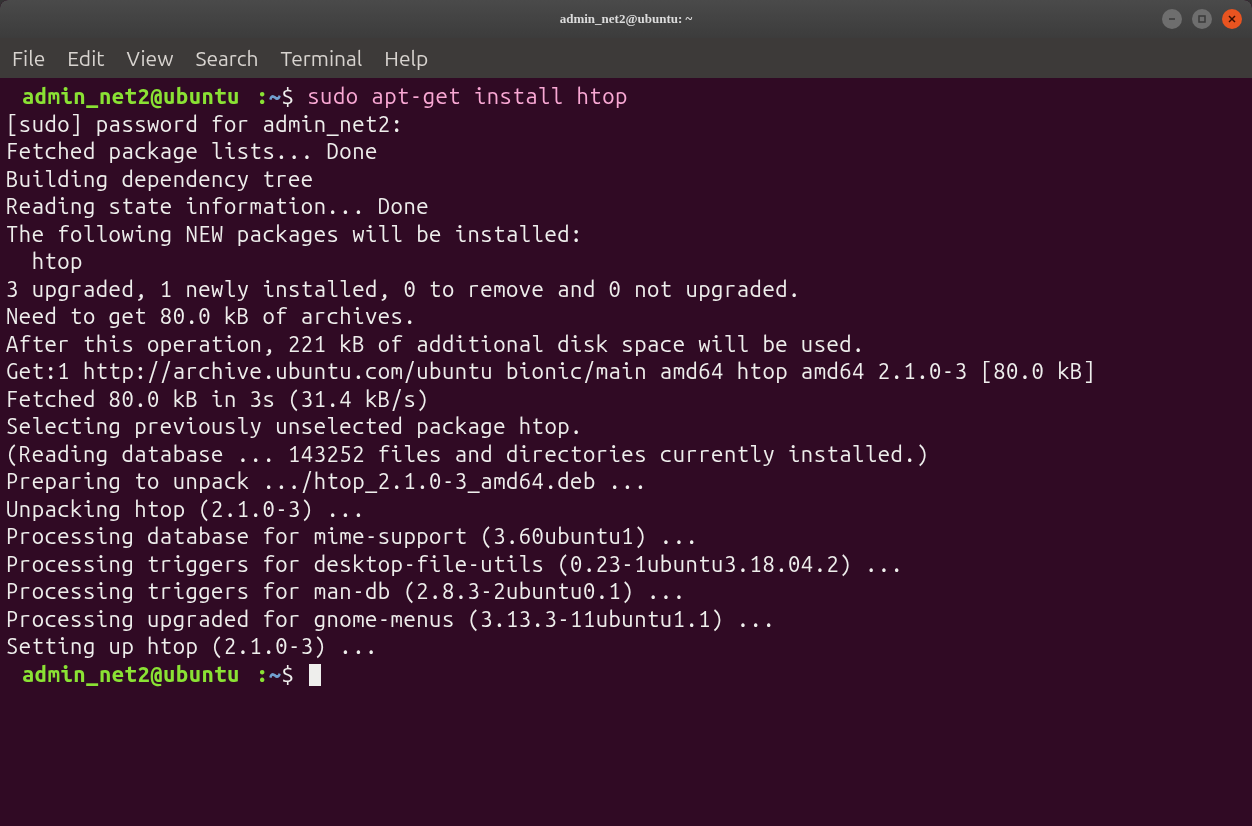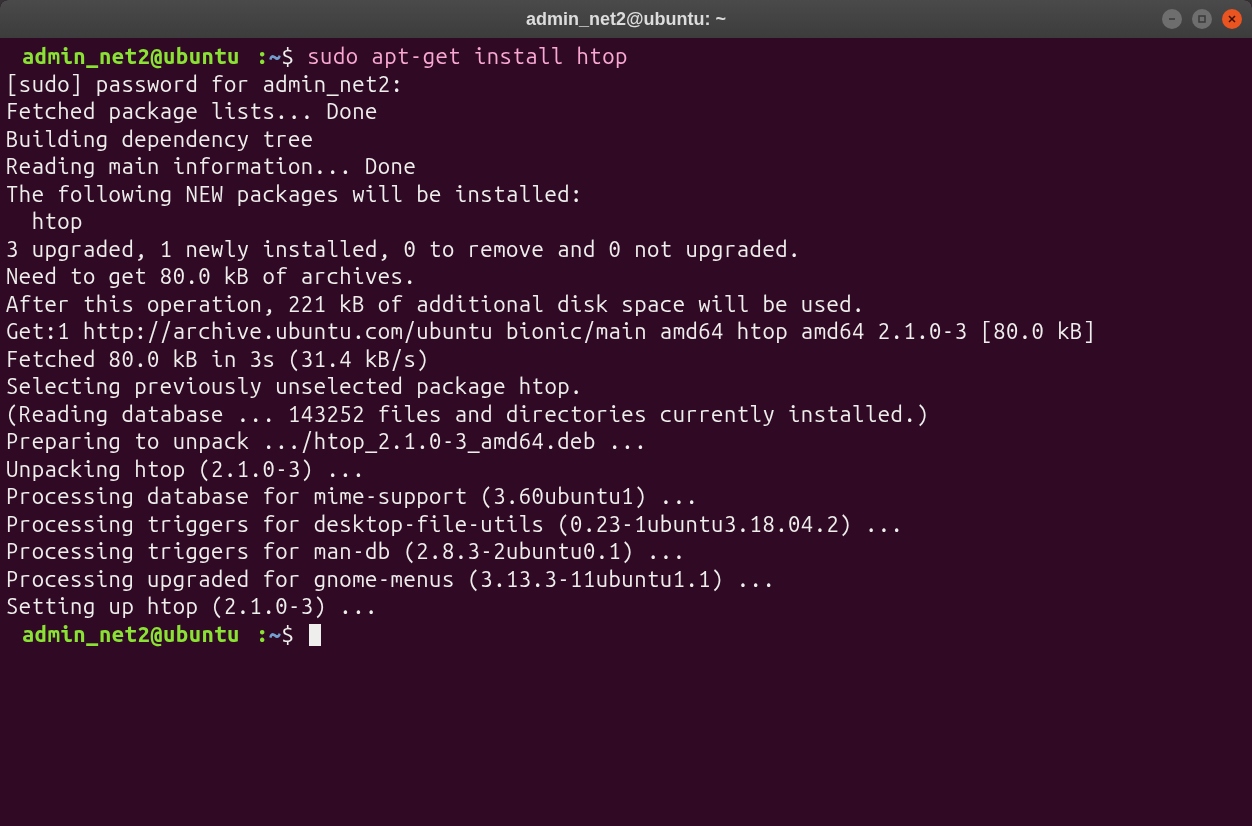--- a/index.html
+++ b/index.html
@@ -27,22 +27,22 @@
       background: linear-gradient(to bottom, #4a4a4a, #3c3c3c);
       height: 38px;
       display: flex;
       align-items: center;
       justify-content: center;
       position: relative;
       border-radius: 8px 8px 0 0;
     }
     .titlebar-title {
       color: #dcdcdc;
-      font-family: Liberation Sans, sans-serif;
-      font-size: 18px;
+      font-family: Liberation Serif, serif;
+      font-size: 13px;
       font-weight: bold;
     }
     .window-controls {
       position: absolute;
       right: 10px;
       display: flex;
       gap: 10px;
       align-items: center;
     }
     .win-btn {
@@ -119,26 +119,34 @@
       </div>
       <div class="win-btn close">
         <svg width="10" height="10" viewBox="0 0 10 10">
             <line x1="2" y1="2" x2="8" y2="8" stroke="#3a0e00" stroke-width="1.5"></line>
             <line x1="8" y1="2" x2="2" y2="8" stroke="#3a0e00" stroke-width="1.5"></line>
           </svg>
       </div>
     </div>
   </div>
 
+  <div class="menubar">
+    <span class="menu-item">File</span>
+    <span class="menu-item">Edit</span>
+    <span class="menu-item">View</span>
+    <span class="menu-item">Search</span>
+    <span class="menu-item">Terminal</span>
+    <span class="menu-item">Help</span>
+  </div>
 
   <div class="terminal-body"><span class="prompt-user">admin_net2@ubuntu</span><span class="prompt-user">:</span><span class="prompt-tilde">~</span><span class="prompt-dollar">$</span> <span class="command">sudo apt-get install htop</span>
 <span class="output-line">[sudo] password for admin_net2:</span>
 <span class="output-line">Fetched package lists... Done</span>
 <span class="output-line">Building dependency tree</span>
-<span class="output-line">Reading main information... Done</span>
+<span class="output-line">Reading state information... Done</span>
 <span class="output-line">The following NEW packages will be installed:</span>
 <span class="output-line">  htop</span>
 <span class="output-line">3 upgraded, 1 newly installed, 0 to remove and 0 not upgraded.</span>
 <span class="output-line">Need to get 80.0 kB of archives.</span>
 <span class="output-line">After this operation, 221 kB of additional disk space will be used.</span>
 <span class="output-line">Get:1 http://archive.ubuntu.com/ubuntu bionic/main amd64 htop amd64 2.1.0-3 [80.0 kB]</span>
 <span class="output-line">Fetched 80.0 kB in 3s (31.4 kB/s)</span>
 <span class="output-line">Selecting previously unselected package htop.</span>
 <span class="output-line">(Reading database ... 143252 files and directories currently installed.)</span>
 <span class="output-line">Preparing to unpack .../htop_2.1.0-3_amd64.deb ...</span>

